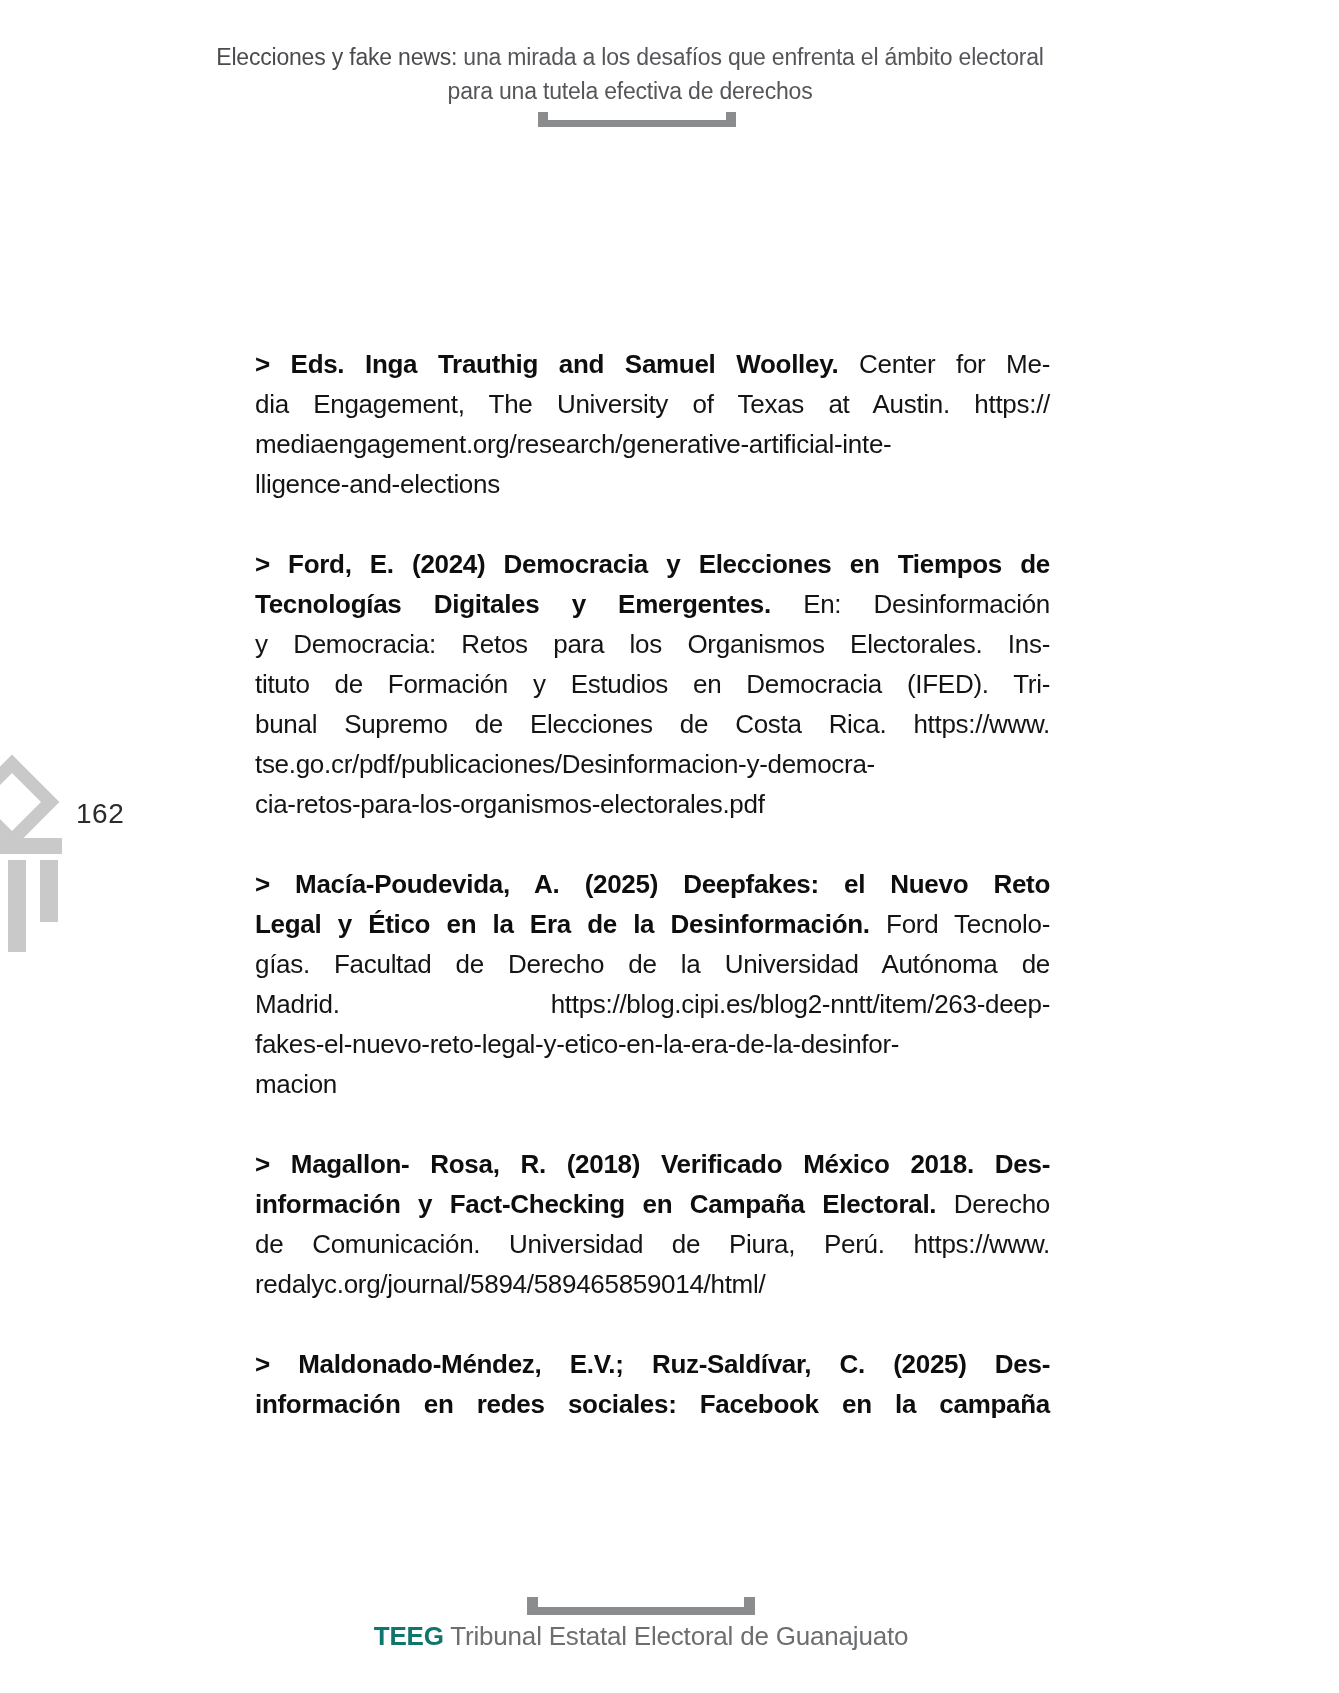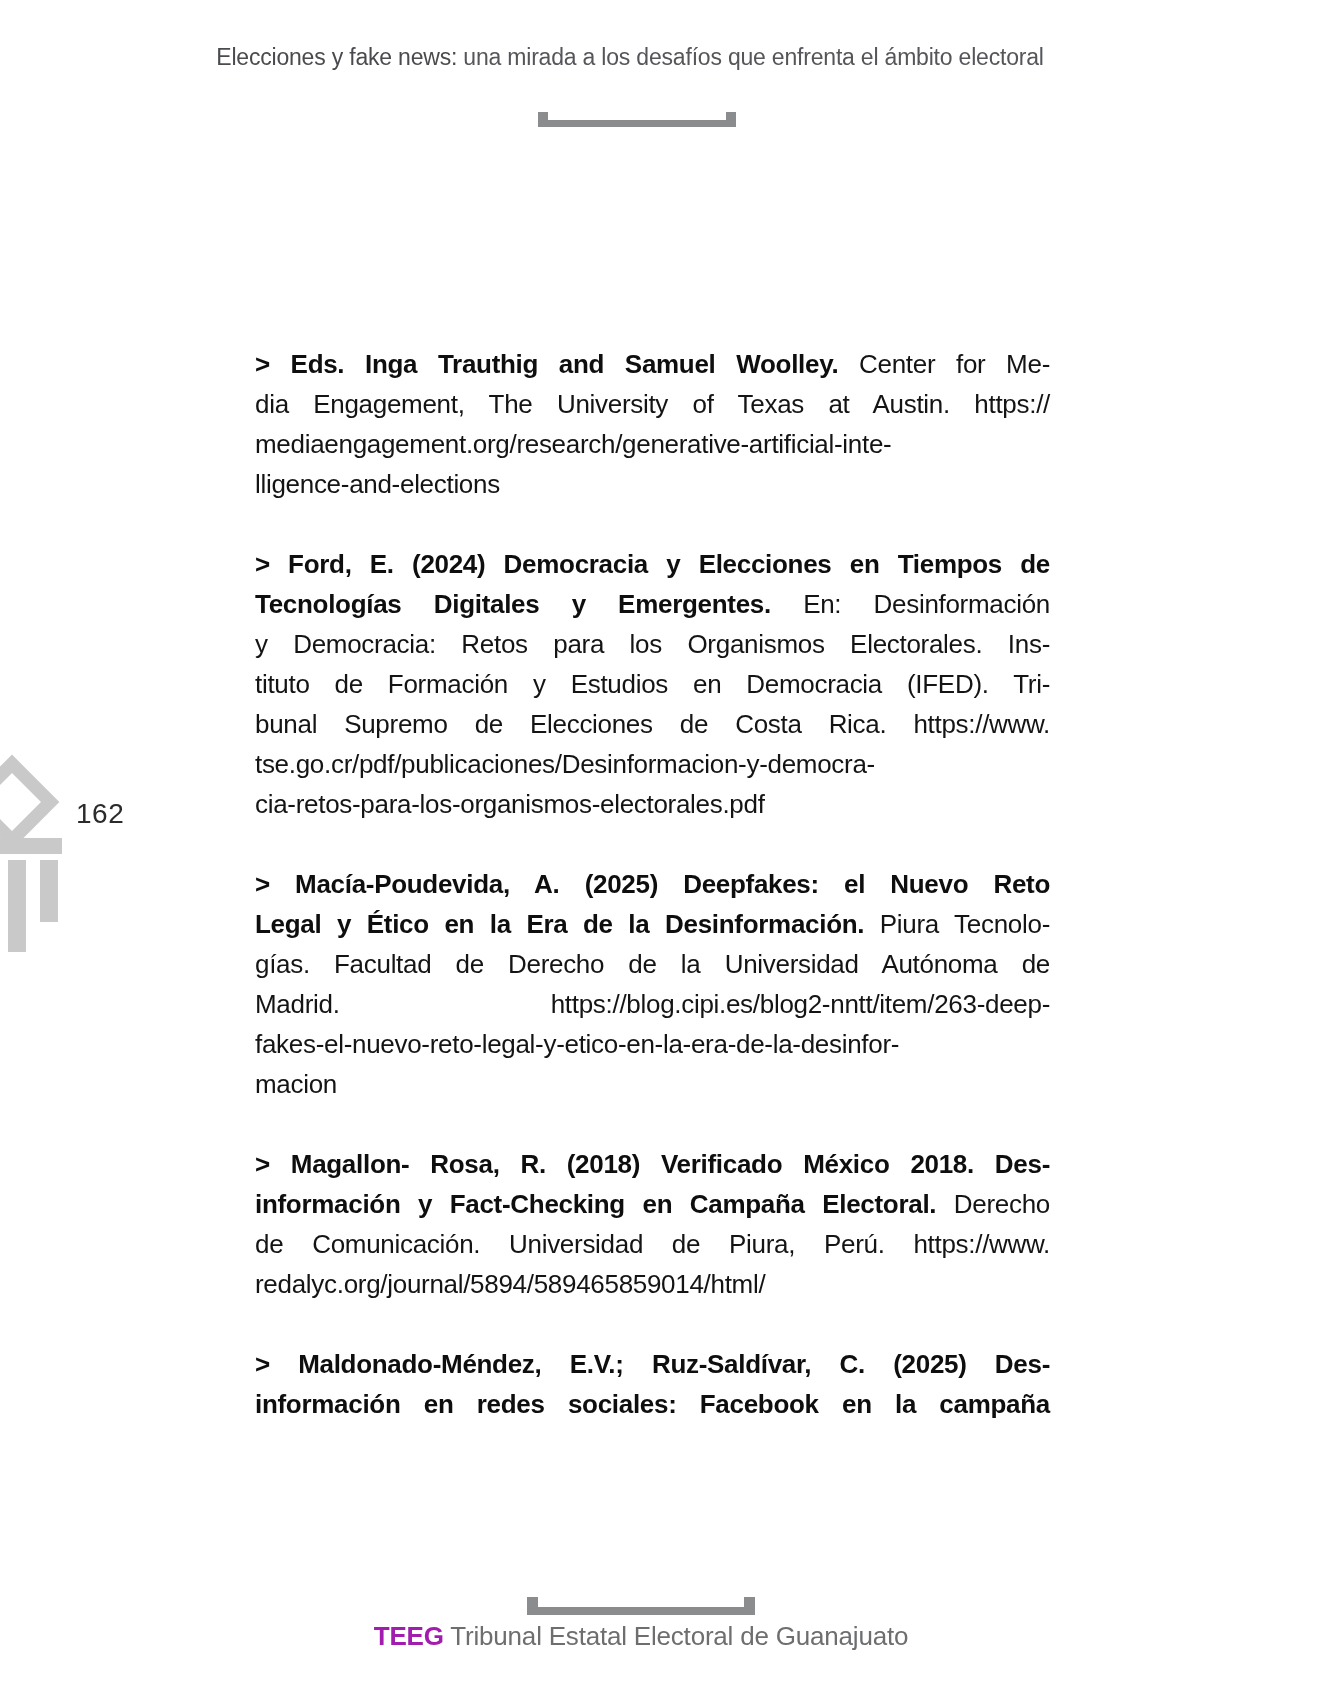--- a/index.html
+++ b/index.html
@@ -71,29 +71,30 @@
 
   
   .footer-text {
     position: absolute;
     top: 1621px; left: 0; width: 1282px;
     text-align: center;
     font-size: 26px;
     color: #6d6e70;
     letter-spacing: -0.2px;
   }
-  .footer-text .b { font-weight: 700; color: #a21caf; }
+  .footer-text .b { font-weight: 700; color: #0f766e; }
 </style>
 </head>
 <body>
 
 <div class="page">
 
   <div class="header-title">
     <div><span class="b">Elecciones y fake news:</span><span> una mirada a los desafíos que enfrenta el ámbito electoral</span></div>
+    <div>para una tutela efectiva de derechos</div>
   </div>
 
   <div class="bracket bracket-top">
     <span class="nub left"></span>
     <span class="bar"></span>
     <span class="nub right"></span>
   </div>
 
   <svg class="side-logo" viewBox="0 0 70 245" aria-hidden="true">
     <rect x="-15" y="37" width="54" height="54" transform="rotate(45 12 64)" fill="none" stroke="#c9c9c9" stroke-width="13"></rect>
@@ -115,21 +116,21 @@
         <div class="ref-line"><span class="b">&gt; Ford, E. (2024) Democracia y Elecciones en Tiempos de</span></div>
         <div class="ref-line"><span class="b">Tecnologías Digitales y Emergentes.</span><span> En: Desinformación</span></div>
         <div class="ref-line"><span>y Democracia: Retos para los Organismos Electorales. Ins-</span></div>
         <div class="ref-line"><span>tituto de Formación y Estudios en Democracia (IFED). Tri-</span></div>
         <div class="ref-line"><span>bunal Supremo de Elecciones de Costa Rica. https://www.</span></div>
         <div class="ref-line"><span>tse.go.cr/pdf/publicaciones/Desinformacion-y-democra-</span></div>
         <div class="ref-line last"><span>cia-retos-para-los-organismos-electorales.pdf</span></div>
       </div>
       <div class="ref">
         <div class="ref-line"><span class="b">&gt; Macía-Poudevida, A. (2025) Deepfakes: el Nuevo Reto</span></div>
-        <div class="ref-line"><span class="b">Legal y Ético en la Era de la Desinformación.</span><span> Piura Tecnolo-</span></div>
+        <div class="ref-line"><span class="b">Legal y Ético en la Era de la Desinformación.</span><span> Ford Tecnolo-</span></div>
         <div class="ref-line"><span>gías. Facultad de Derecho de la Universidad Autónoma de</span></div>
         <div class="ref-line"><span>Madrid. https://blog.cipi.es/blog2-nntt/item/263-deep-</span></div>
         <div class="ref-line"><span>fakes-el-nuevo-reto-legal-y-etico-en-la-era-de-la-desinfor-</span></div>
         <div class="ref-line last"><span>macion</span></div>
       </div>
       <div class="ref">
         <div class="ref-line"><span class="b">&gt; Magallon- Rosa, R. (2018) Verificado México 2018. Des-</span></div>
         <div class="ref-line"><span class="b">información y Fact-Checking en Campaña Electoral.</span><span> Derecho</span></div>
         <div class="ref-line"><span>de Comunicación. Universidad de Piura, Perú. https://www.</span></div>
         <div class="ref-line last"><span>redalyc.org/journal/5894/589465859014/html/</span></div>

